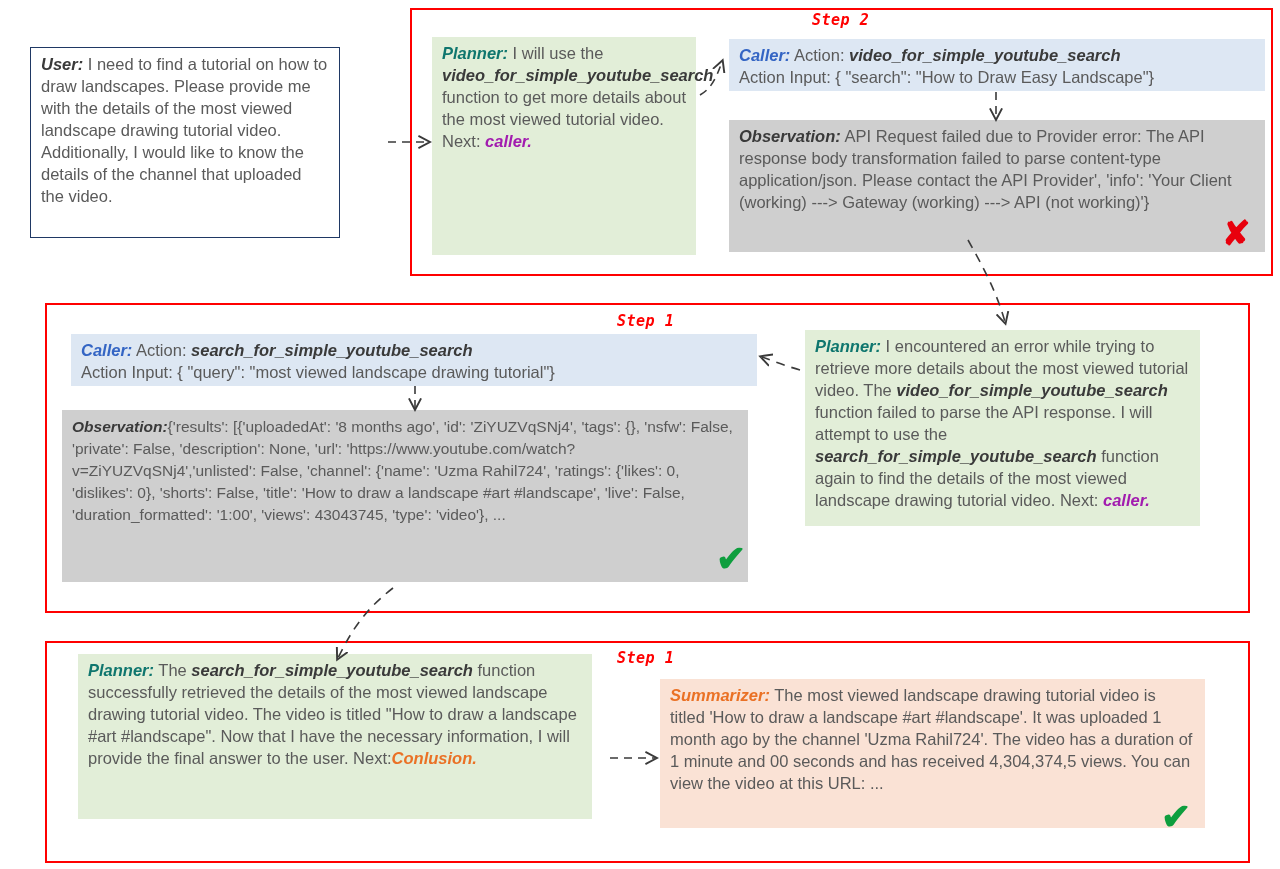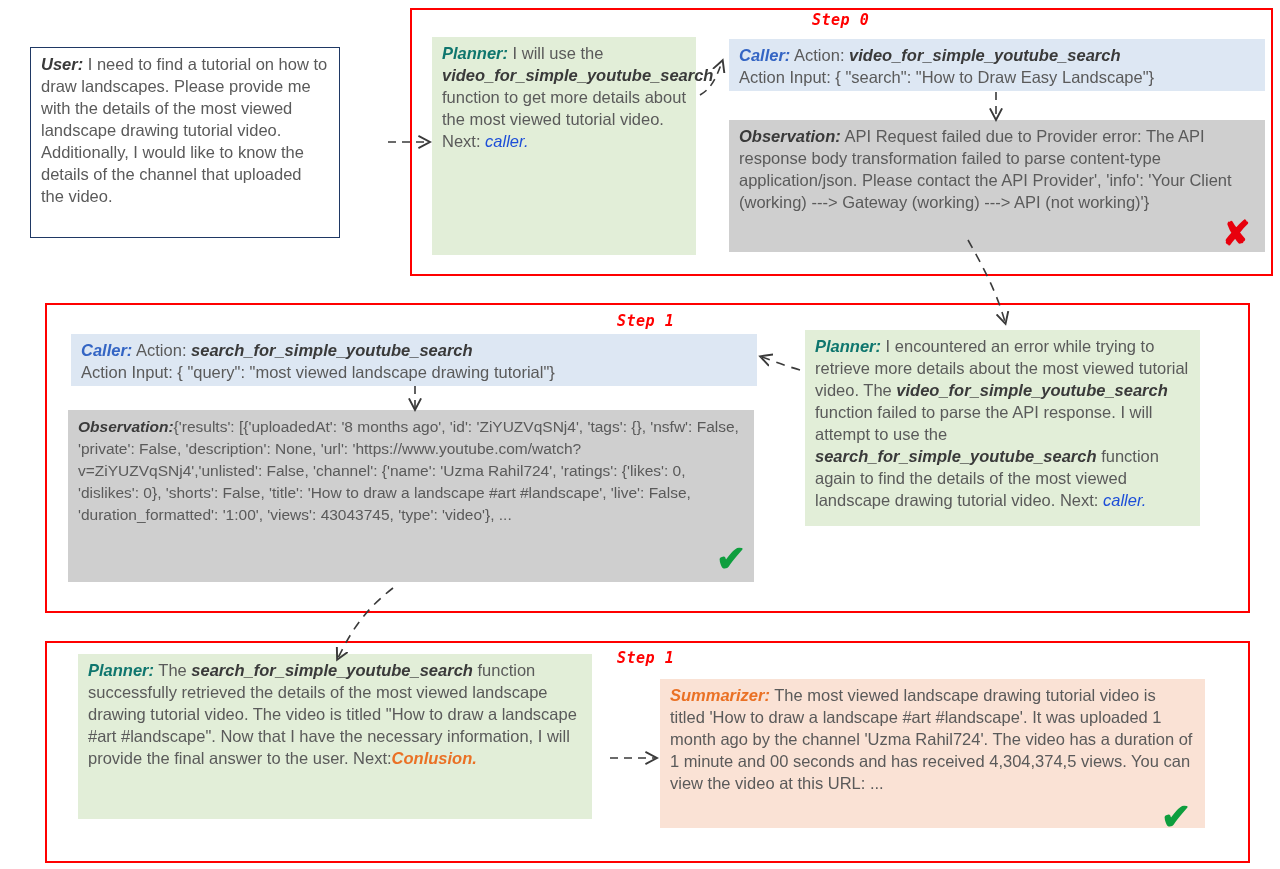--- a/index.html
+++ b/index.html
@@ -72,23 +72,23 @@
   .role-caller    { color: #3465c4; }
   .role-observe   { color: #3a3a3a; }
   .role-summarize { color: #ea7125; }
 
   .fn {
     font-weight: 700;
     font-style: italic;
     color: #3a3a3a;
   }
   .next-caller {
-    font-weight: 400;
+    font-weight: 700;
     font-style: italic;
-    color: #1d4ed8;
+    color: #a21caf;
   }
   .next-conclusion {
     font-weight: 700;
     font-style: italic;
     color: #ea7125;
   }
 
   
   .mark {
     position: absolute;
@@ -135,21 +135,21 @@
     <path d="M393,588 C362,612 350,634 338,658" stroke="#3a3a3a" stroke-width="1.6" stroke-dasharray="9,7" fill="none" marker-end="url(#ah)"></path>
 
     <path d="M610,758 L655,758" stroke="#3a3a3a" stroke-width="1.6" stroke-dasharray="8,6" fill="none" marker-end="url(#ah)"></path>
   </svg>
 
   <div class="box box-user" style="left:30px; top:47px; width:310px; height:191px;">
     <span class="role role-user">User:</span><span> I need to find a tutorial on how to draw landscapes. Please provide me with the details of the most viewed landscape drawing tutorial video. Additionally, I would like to know the details of the channel that uploaded the video.</span>
   </div>
 
   <div class="step-frame" style="left:410px; top:8px; width:863px; height:268px;"></div>
-  <div class="step-label" style="left:812px; top:11px;">Step 0</div>
+  <div class="step-label" style="left:812px; top:11px;">Step 2</div>
 
   <div class="box box-green" style="left:432px; top:37px; width:264px; height:218px;">
     <span class="role role-planner">Planner:</span><span> I will use the </span><span class="fn">video_for_simple_youtube_search</span><span> function to get more details about the most  viewed tutorial video. Next: </span><span class="next-caller">caller.</span>
   </div>
 
   <div class="box box-blue" style="left:729px; top:39px; width:536px; height:52px;">
     <span class="role role-caller">Caller:</span><span> Action: </span><span class="fn">video_for_simple_youtube_search</span><br>
     <span>Action Input: { "search": "How to Draw Easy Landscape"}</span>
   </div>
 
@@ -159,21 +159,21 @@
   <div class="mark mark-cross" style="left:1222px; top:216px;">✘</div>
 
   <div class="step-frame" style="left:45px; top:303px; width:1205px; height:310px;"></div>
   <div class="step-label" style="left:617px; top:312px;">Step 1</div>
 
   <div class="box box-blue" style="left:71px; top:334px; width:686px; height:52px;">
     <span class="role role-caller">Caller:</span><span> Action: </span><span class="fn">search_for_simple_youtube_search</span><br>
     <span>Action Input: { "query": "most viewed landscape drawing tutorial"}</span>
   </div>
 
-  <div class="box box-gray" style="left:68px; top:410px; width:686px; height:172px; font-size:15.5px; line-height:1.42;">
+  <div class="box box-gray" style="left:62px; top:410px; width:686px; height:172px; font-size:15.5px; line-height:1.42;">
     <span class="role role-observe">Observation:</span><span>{'results': [{'uploadedAt': '8 months ago', 'id': 'ZiYUZVqSNj4', 'tags': {}, 'nsfw': False, 'private': False, 'description': None, 'url': 'https://www.youtube.com/watch? v=ZiYUZVqSNj4','unlisted':  False, 'channel': {'name': 'Uzma Rahil724', 'ratings': {'likes': 0, 'dislikes': 0}, 'shorts': False, 'title': 'How to draw a landscape #art #landscape', 'live': False, 'duration_formatted': '1:00', 'views': 43043745, 'type': 'video'}, ...</span>
   </div>
   <div class="mark mark-check" style="left:716px; top:541px;">✔</div>
 
   <div class="box box-green" style="left:805px; top:330px; width:395px; height:196px;">
     <span class="role role-planner">Planner:</span><span> I encountered an error while trying to retrieve more details about the most viewed tutorial video. The </span><span class="fn">video_for_simple_youtube_search</span><span> function failed to parse the API response. I will attempt to use the </span><span class="fn">search_for_simple_youtube_search</span><span> function again to find the details of the most viewed landscape drawing tutorial video. Next: </span><span class="next-caller">caller.</span>
   </div>
 
   <div class="step-frame" style="left:45px; top:641px; width:1205px; height:222px;"></div>
   <div class="step-label" style="left:617px; top:649px;">Step 1</div>

